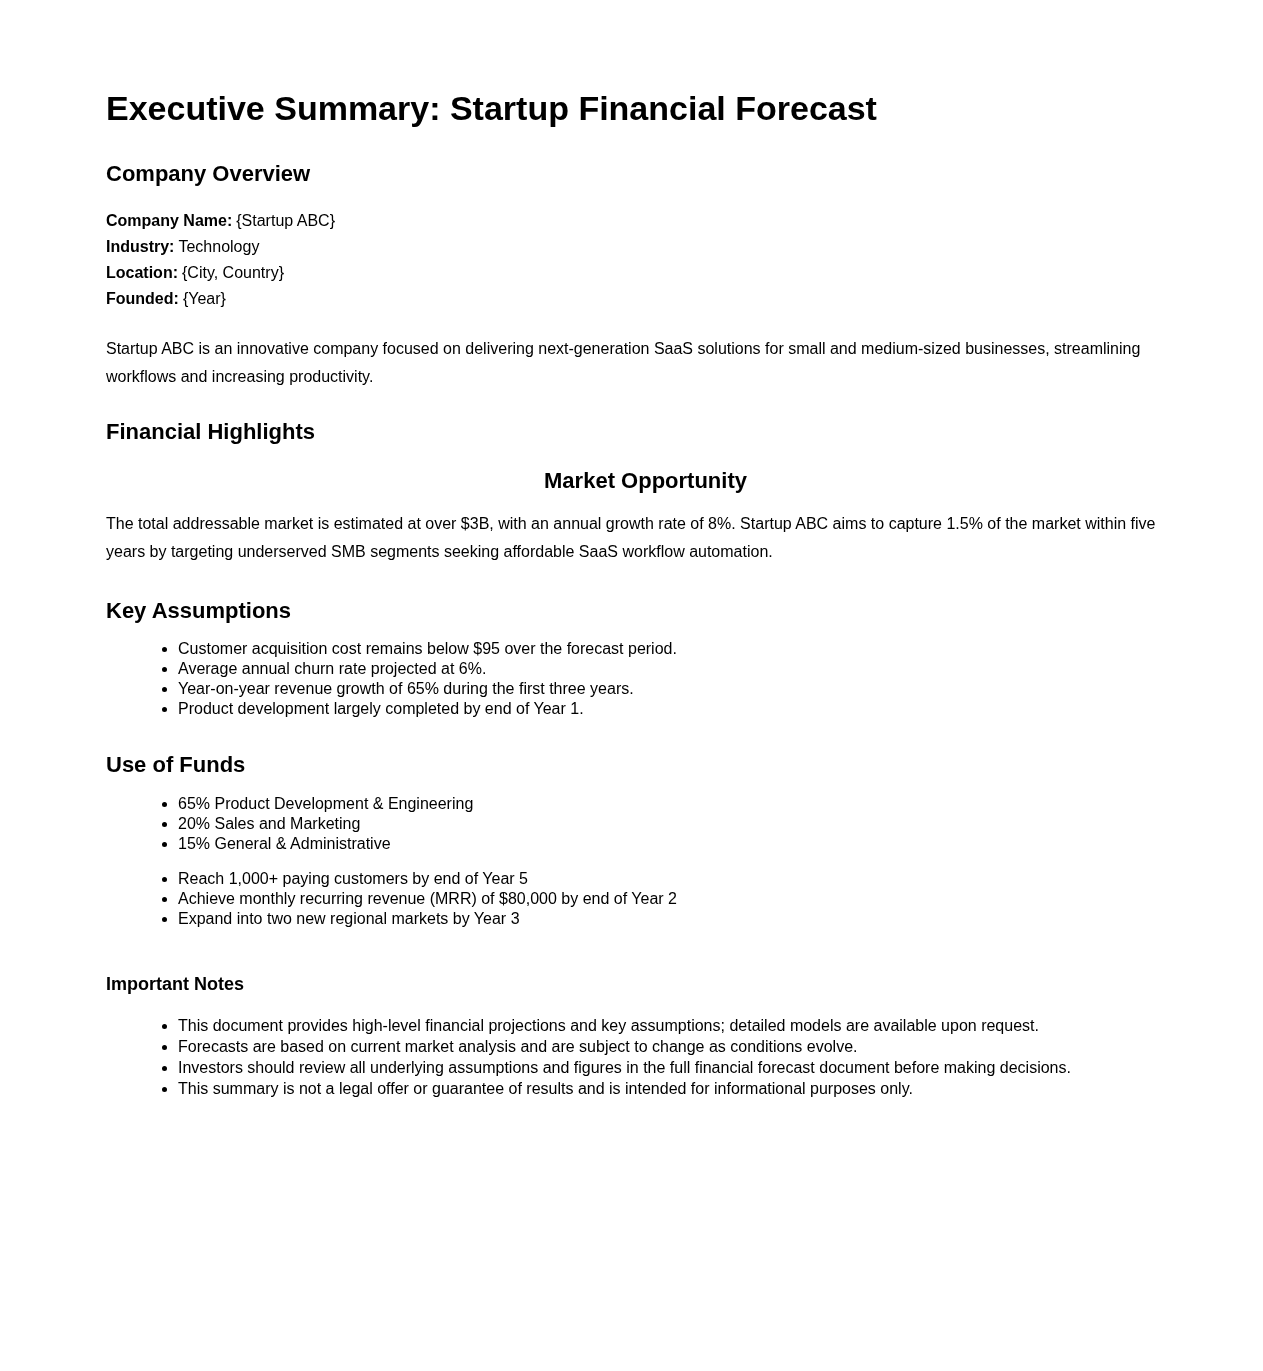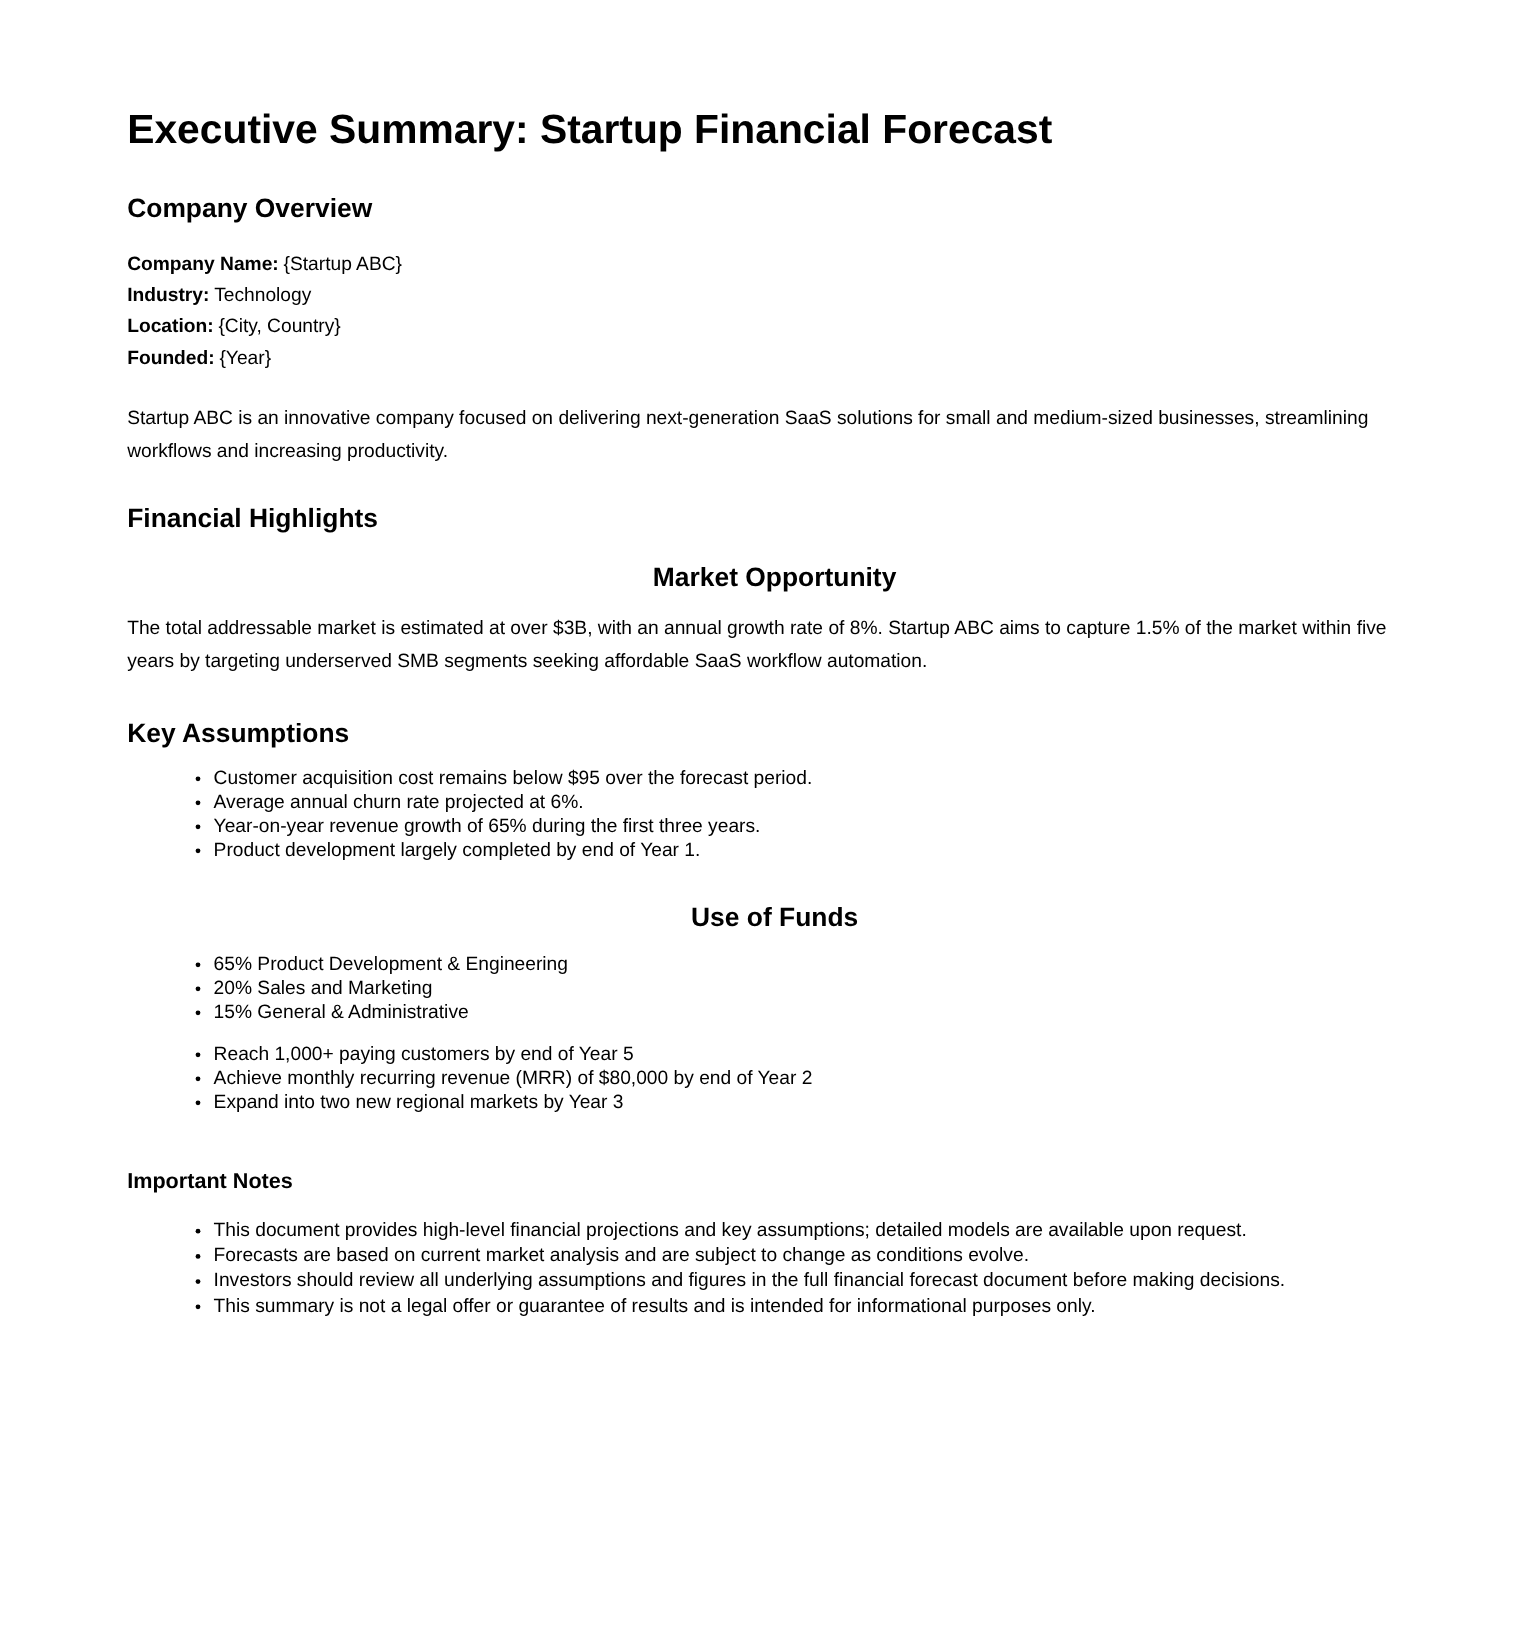--- a/index.html
+++ b/index.html
@@ -33,21 +33,21 @@
   .subsection-heading {
     font-size: 18px;
     line-height: 1.2;
     font-weight: bold;
     margin: 0;
   }
   .mt-company   { margin-top: 32px; }
   .mt-financial { margin-top: 28px; }
   .mt-market    { margin-top: 22px; text-align: center; }
   .mt-assump    { margin-top: 32px; }
-  .mt-funds     { margin-top: 33px; text-align: center; }
+  .mt-funds     { margin-top: 33px; }
   .mt-kpis      { margin-top: 35px; }
   .mt-notes     { margin-top: 45px; }
   .fields {
     margin-top: 21px;
     line-height: 26px;
   }
   .field-label {
     font-weight: bold;
     margin-right: 4px;
   }

